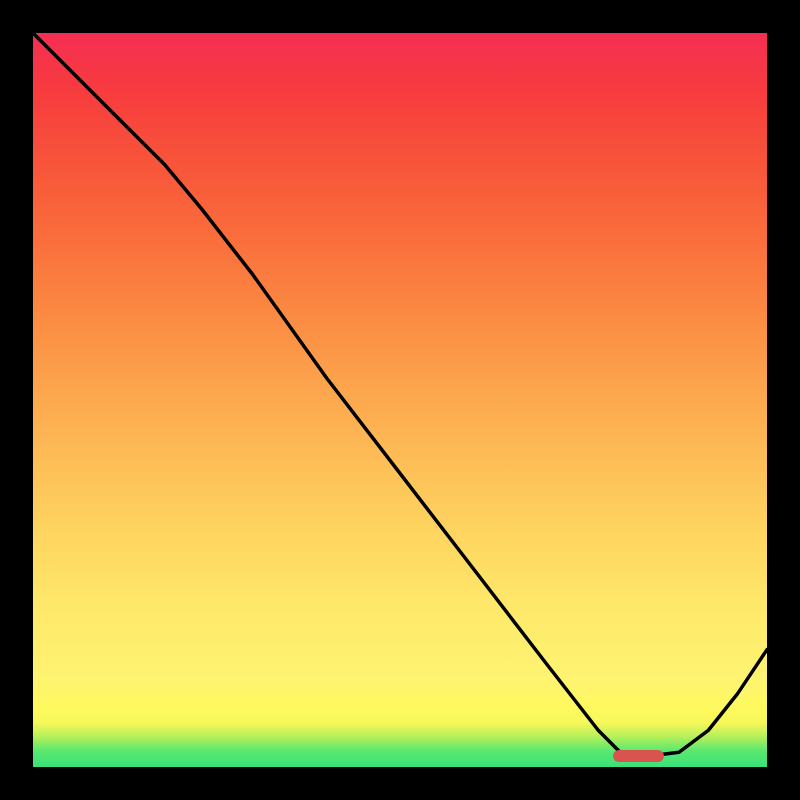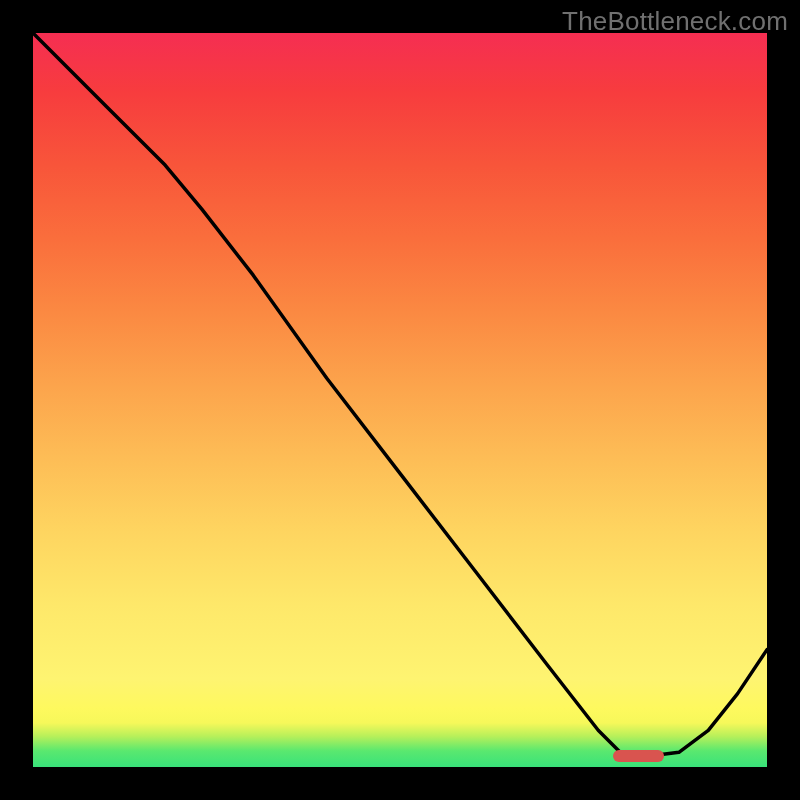--- a/index.html
+++ b/index.html
@@ -68,21 +68,20 @@
     background: #d9544f;
     border-radius: 6px;
     z-index: 4;
   }
 </style>
 </head>
 <body>
 
 <div class="frame">
 
-  <div class="watermark">TheBottleneck.com</div>
 
   <div class="plot"></div>
 
   <svg class="curve" viewBox="0 0 734 734" preserveAspectRatio="none">
     <path id="curve-path" d="M0.0 0.0 L73.4 73.4 L132.1 132.1 L168.8 176.2 L220.2 242.2 L293.6 345.0 L367.0 440.4 L440.4 535.8 L513.8 631.2 L565.2 697.3 L587.2 719.3 L616.6 723.0 L645.9 719.3 L675.3 697.3 L704.6 660.6 L734.0 616.6" fill="none" stroke="#000" stroke-width="3.5" stroke-linejoin="round" stroke-linecap="round"></path>
   </svg>
 
   <div class="red-bar" id="red-bar" style="left: 612.86px; width: 50.646px; top: 749.99px;"></div>
 
 </div>

